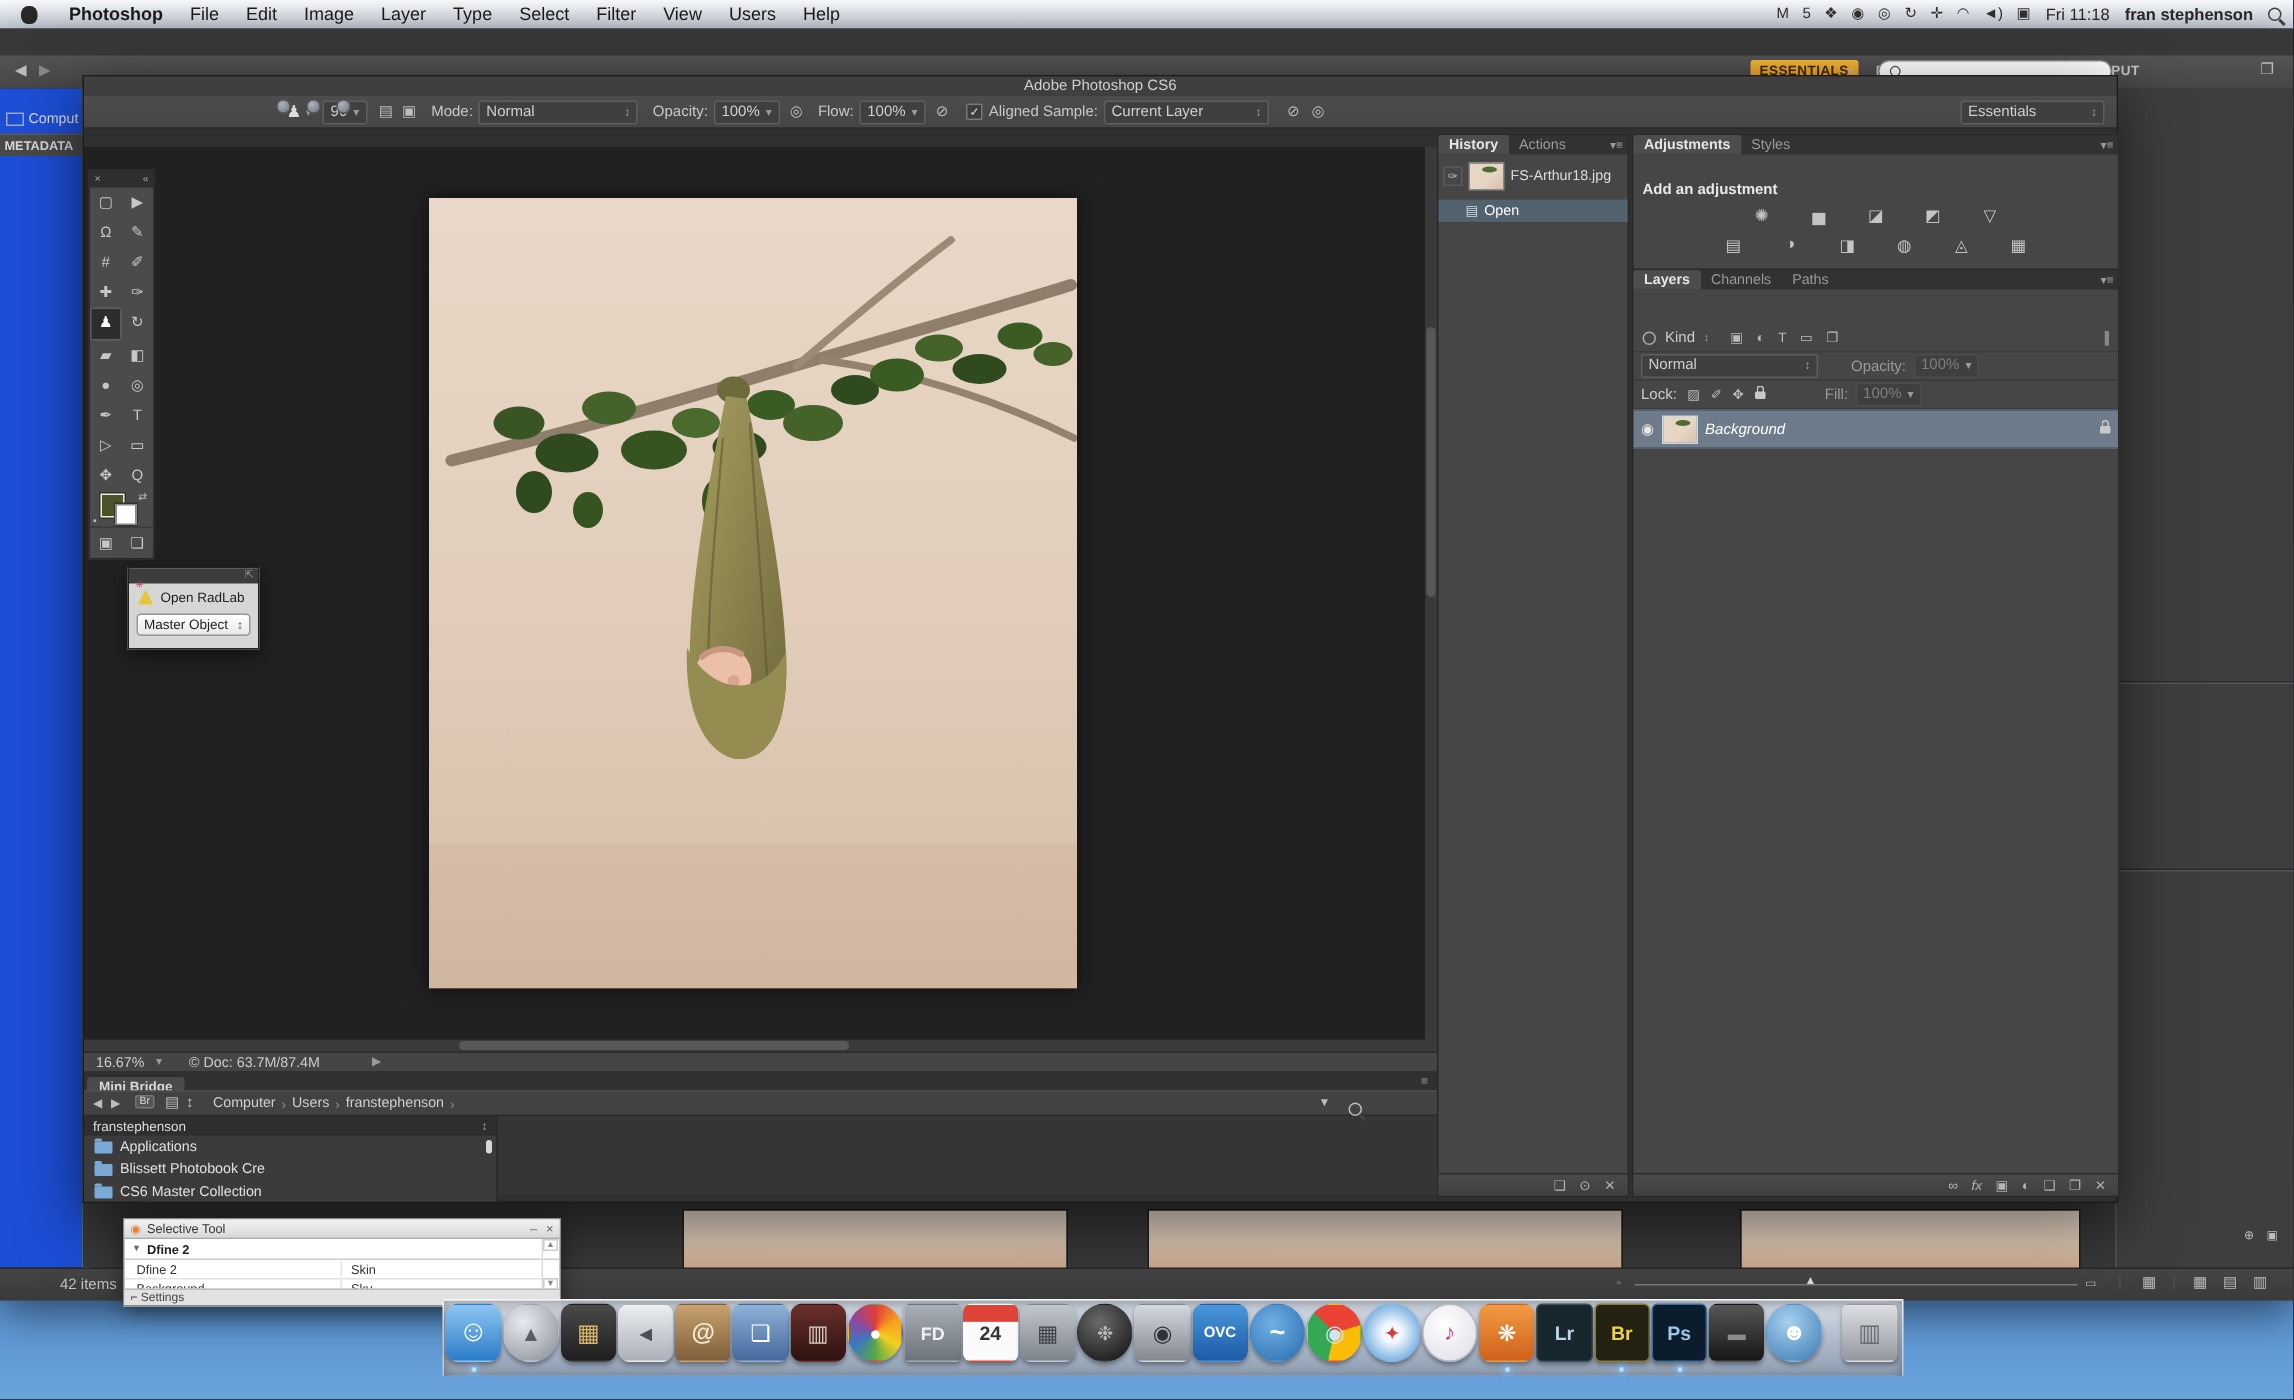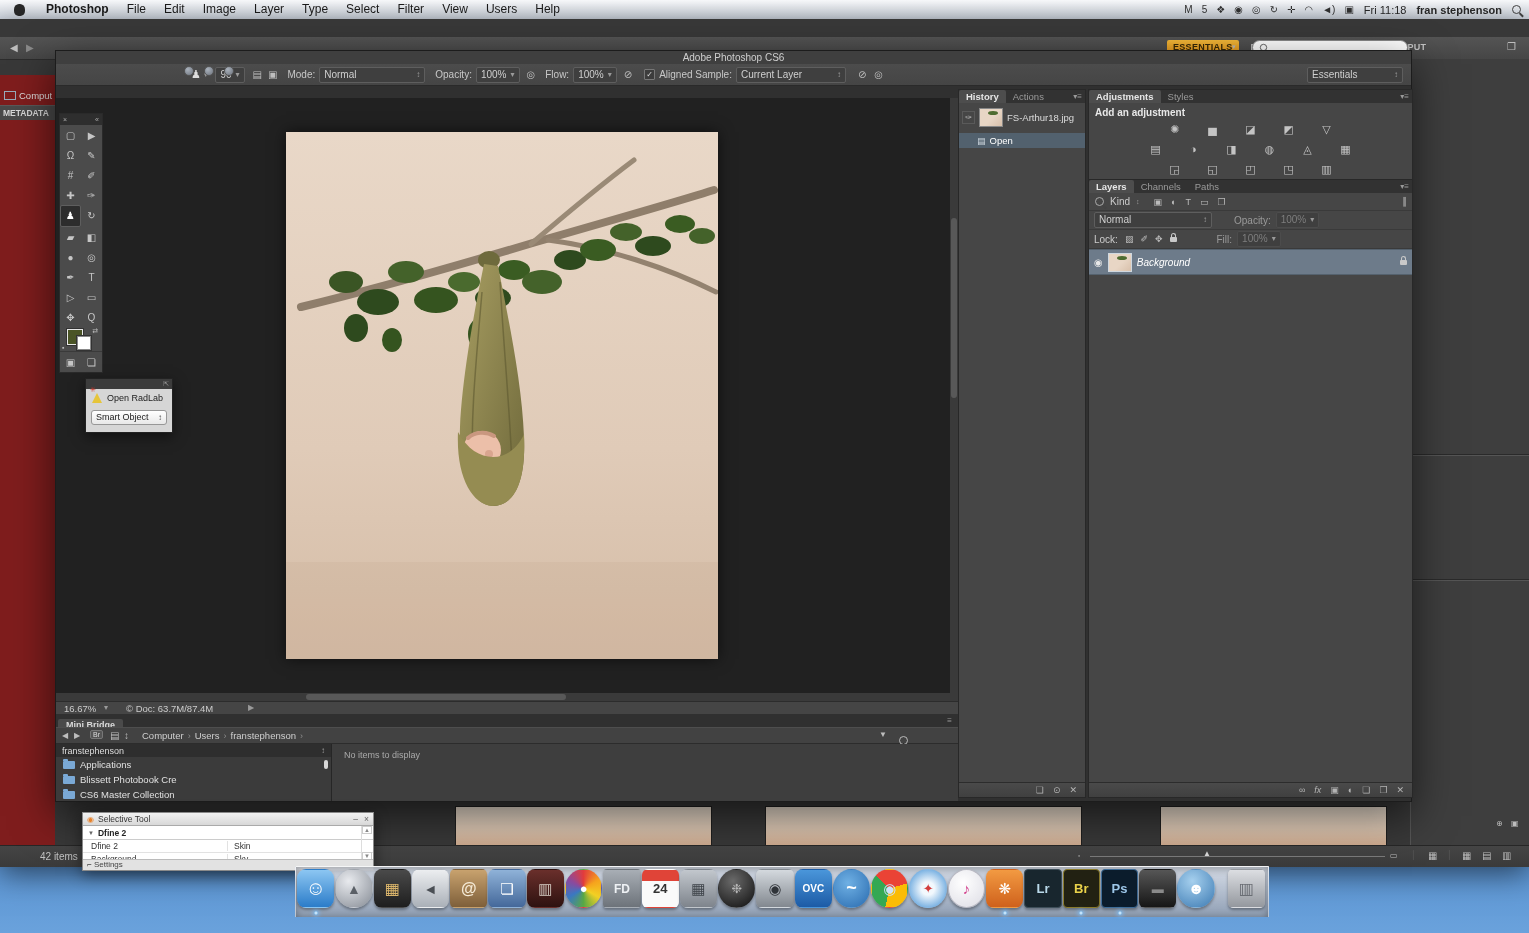--- a/index.html
+++ b/index.html
@@ -170,21 +170,21 @@
 
     <div class="a" style="left:1410px;top:40px;width:119px;height:26px;background:#444444;border-bottom:1px solid #2c2c2c;">
       <span class="a tx" style="left:4px;top:7px;font-size:9px;color:#c8c8c8;">by Type</span>
       <span class="a gl" style="left:42px;top:8px;font-size:7px;">▾</span>
       <span class="a gl" style="left:54px;top:7px;font-size:9px;">∧</span>
       <span class="a" style="left:70px;top:8px;"><span class="fold"></span></span>
       <span class="a" style="left:88px;top:8px;"><span class="fold" style="background:#9a9a9a;"></span></span>
       <span class="a gl" style="left:106px;top:7px;">✕</span>
     </div>
 
-    <div class="a" style="left:0;top:56px;width:55px;height:786px;background:#7f1d1d;border-right:5px solid #86efac;">
+    <div class="a" style="left:0;top:40px;width:55px;height:786px;background:#1d4ed8;border-right:5px solid #86efac;">
       <span class="a" style="left:4px;top:16px;width:10px;height:7px;border:1px solid #9ab;"></span>
       <span class="a tx" style="left:19px;top:15px;font-size:9.5px;color:#ddd;">Comput</span>
       <div class="a" style="left:0;top:30px;width:55px;height:14px;background:#4a4a4a;border-top:1px solid #5a5a5a;">
         <span class="tx" style="font-size:8.5px;color:#d8d8d8;font-weight:bold;padding-left:3px;line-height:14px;display:block;">METADATA</span>
       </div>
     </div>
 
     <div class="a" id="br-right-strip">
       <div class="a" style="left:0;top:395px;width:119px;height:1px;background:#2a2a2a;"></div>
       <div class="a" style="left:0;top:396px;width:119px;height:1px;background:#555;"></div>
@@ -361,21 +361,21 @@
     </div>
 
     <div class="a" id="radlab">
       <div id="radlab-head">⇱</div>
       <div style="display:flex;align-items:center;gap:5px;padding:4px 0 3px 6px;">
         <span class="flask"></span>
         <span class="tx" style="font-size:9px;color:#222;">Open RadLab</span>
       </div>
       <div style="padding-left:5px;">
         <span class="mac-sel" style="width:66px;">
-            <span>Smart Object</span>
+            <span>Master Object</span>
             <span style="font-size:8px;color:#555;">↕</span>
           </span>
       </div>
     </div>
 
     <div class="a" style="left:0;top:650px;width:902px;height:13px;background:#454545;border-top:1px solid #2c2c2c;font-size:9.5px;color:#ccc;">
       <span class="a tx" style="left:8px;top:1px;">16.67%</span>
       <span class="a dim" style="left:48px;top:1px;font-size:8px;">▾</span>
       <span class="a tx" style="left:70px;top:1px;">© Doc: 63.7M/87.4M</span>
       <span class="a dim" style="left:192px;top:1px;font-size:8px;">▶</span>
@@ -428,23 +428,20 @@
                 <span class="tx">Blissett Photobook Cre</span>
               </div>
 
               <div class="mb-folder">
                 <span class="fold"></span>
                 <span class="tx">CS6 Master Collection</span>
               </div>
             </div>
           <span class="a" style="right:3px;top:16px;width:4px;height:9px;background:#d8d8d8;border-radius:2px;"></span>
         </div>
-        <div class="a" style="left:276px;top:0;width:626px;height:57px;background:#3e3e3e;">
-          <span class="a tx" style="left:12px;top:6px;font-size:9px;color:#aaa;">No items to display</span>
-        </div>
       </div>
     </div>
 
     <div class="a panel" style="left:902px;top:38px;width:126px;height:707px;">
       <div class="ptabs">
         <span class="ptab active tx">History</span>
         <span class="ptab tx">Actions</span>
         <span class="pmenu">▾≡</span>
       </div>
       <div class="hist-row" style="margin-top:3px;">
@@ -464,21 +461,21 @@
           <span>✕</span>
         </div>
     </div>
 
     <div class="a panel" style="left:1032px;top:38px;width:323px;height:90px;">
       <div class="ptabs">
         <span class="ptab active tx">Adjustments</span>
         <span class="ptab tx">Styles</span>
         <span class="pmenu">▾≡</span>
       </div>
-      <div class="tx" style="font-size:10px;font-weight:bold;color:#e8e8e8;padding:4px 0 0 6px;">Add an adjustment</div>
+      <div class="tx" style="font-size:10px;font-weight:bold;color:#e8e8e8;padding:18px 0 0 6px;">Add an adjustment</div>
       <div class="ic-row" style="margin-top:5px;">
           <span class="adj-ic">✺</span>
           <span class="adj-ic">▅</span>
           <span class="adj-ic">◪</span>
           <span class="adj-ic">◩</span>
           <span class="adj-ic">▽</span>
         </div>
       <div class="ic-row" style="margin-top:7px;">
           <span class="adj-ic">▤</span>
           <span class="adj-ic">◑</span>
@@ -496,21 +493,21 @@
         </div>
     </div>
 
     <div class="a panel" style="left:1032px;top:128px;width:323px;height:617px;">
       <div class="ptabs">
         <span class="ptab active tx">Layers</span>
         <span class="ptab tx">Channels</span>
         <span class="ptab tx">Paths</span>
         <span class="pmenu">▾≡</span>
       </div>
-      <div style="height:17px;display:flex;align-items:center;gap:6px;padding:0 6px;border-bottom:1px solid #3a3a3a;">
+      <div style="height:17px;display:flex;align-items:center;gap:6px;padding:0 6px;border-bottom:1px solid #3a3a3a;margin-top:24px;">
         <span class="mag" style="border-color:#aaa;"></span>
         <span class="tx" style="font-size:10px;color:#ccc;">Kind</span>
         <span style="font-size:7px;color:#999;">↕</span>
         <span style="display:flex;gap:9px;margin-left:8px;">
 
         <span style="font-size:9px;color:#bbb;">▣</span>
             <span style="font-size:9px;color:#bbb;">◐</span>
             <span style="font-size:9px;color:#bbb;">T</span>
             <span style="font-size:9px;color:#bbb;">▭</span>
             <span style="font-size:9px;color:#bbb;">❐</span>

